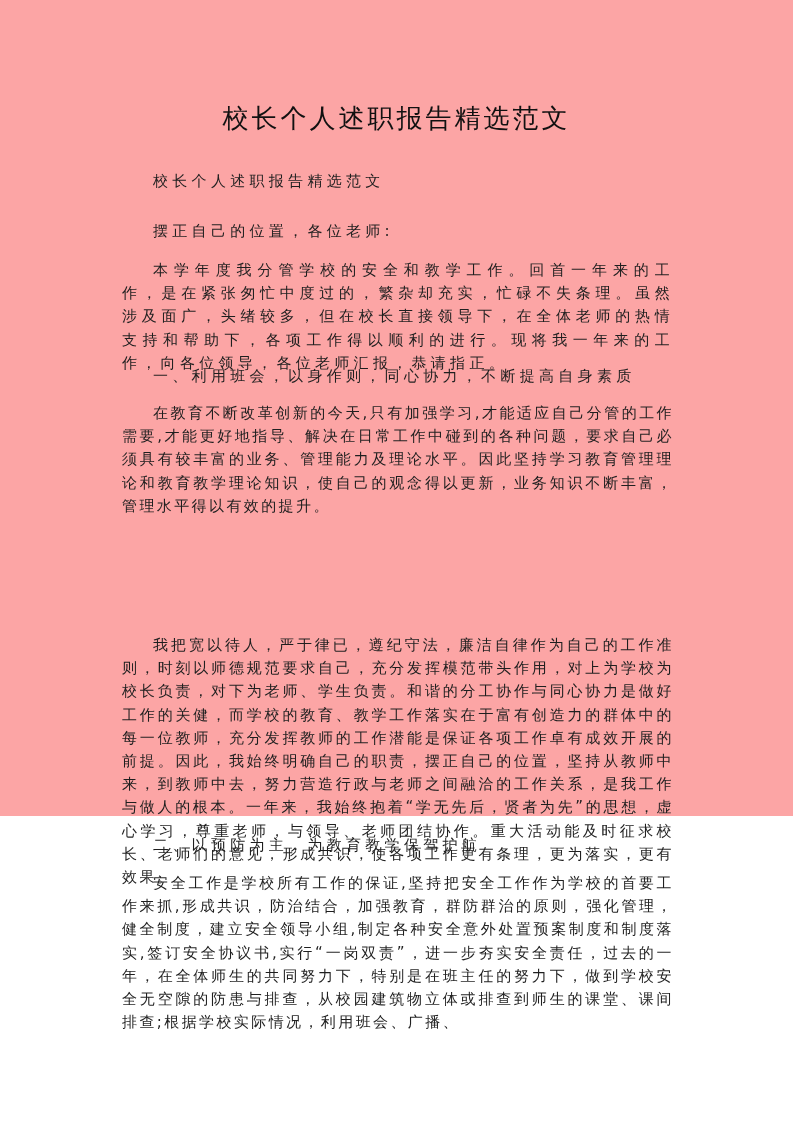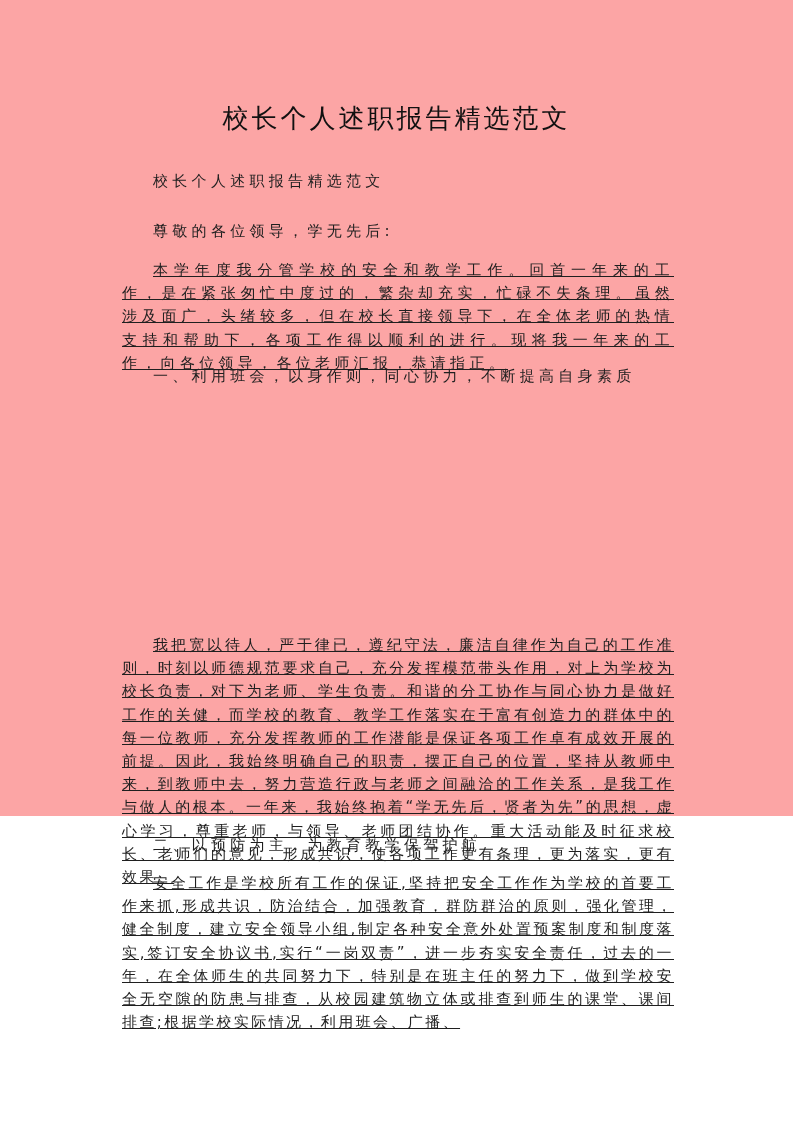--- a/index.html
+++ b/index.html
@@ -44,21 +44,20 @@
     }
     .para {
       margin: 0;
       font-size: 15px;
       line-height: 23.2px;
       letter-spacing: 4.3px;
       text-align: justify;
       text-indent: 31px;
       color: #1f1f1f;
       word-break: break-all;
-      text-decoration: underline;
     }
     .para.dense {
       letter-spacing: 2.4px;
     }
     .heading-line {
       margin: 0;
       font-size: 15px;
       line-height: 23px;
       letter-spacing: 4.3px;
       text-indent: 31px;
@@ -70,31 +69,34 @@
 
 <div class="page">
 
   <h1 class="doc-title">校长个人述职报告精选范文</h1>
 
   <div class="body-block" style="top:170px;">
     <p class="heading-line">校长个人述职报告精选范文</p>
   </div>
 
   <div class="body-block" style="top:220px;">
-    <p class="heading-line">尊敬的各位领导，学无先后:</p>
+    <p class="heading-line">摆正自己的位置，各位老师:</p>
   </div>
 
   <div class="body-block" style="top:259px;">
     <p class="para">本学年度我分管学校的安全和教学工作。回首一年来的工作，是在紧张匆忙中度过的，繁杂却充实，忙碌不失条理。虽然涉及面广，头绪较多，但在校长直接领导下，在全体老师的热情支持和帮助下，各项工作得以顺利的进行。现将我一年来的工作，向各位领导，各位老师汇报，恭请指正。</p>
   </div>
 
   <div class="body-block" style="top:365px;">
     <p class="heading-line">一、利用班会，以身作则，同心协力，不断提高自身素质</p>
   </div>
 
+  <div class="body-block" style="top:402px;">
+    <p class="para dense">在教育不断改革创新的今天,只有加强学习,才能适应自己分管的工作需要,才能更好地指导、解决在日常工作中碰到的各种问题，要求自己必须具有较丰富的业务、管理能力及理论水平。因此坚持学习教育管理理论和教育教学理论知识，使自己的观念得以更新，业务知识不断丰富，管理水平得以有效的提升。</p>
+  </div>
 
 
   <div class="body-block" style="top:634px;">
     <p class="para dense">我把宽以待人，严于律已，遵纪守法，廉洁自律作为自己的工作准则，时刻以师德规范要求自己，充分发挥模范带头作用，对上为学校为校长负责，对下为老师、学生负责。和谐的分工协作与同心协力是做好工作的关健，而学校的教育、教学工作落实在于富有创造力的群体中的每一位教师，充分发挥教师的工作潜能是保证各项工作卓有成效开展的前提。因此，我始终明确自己的职责，摆正自己的位置，坚持从教师中来，到教师中去，努力营造行政与老师之间融洽的工作关系，是我工作与做人的根本。一年来，我始终抱着“学无先后，贤者为先”的思想，虚心学习，尊重老师，与领导、老师团结协作。重大活动能及时征求校长、老师们的意见，形成共识，使各项工作更有条理，更为落实，更有效果。</p>
   </div>
 
   <div class="body-block" style="top:834px;">
     <p class="heading-line">二、以预防为主，为教育教学保驾护航</p>
   </div>
 

